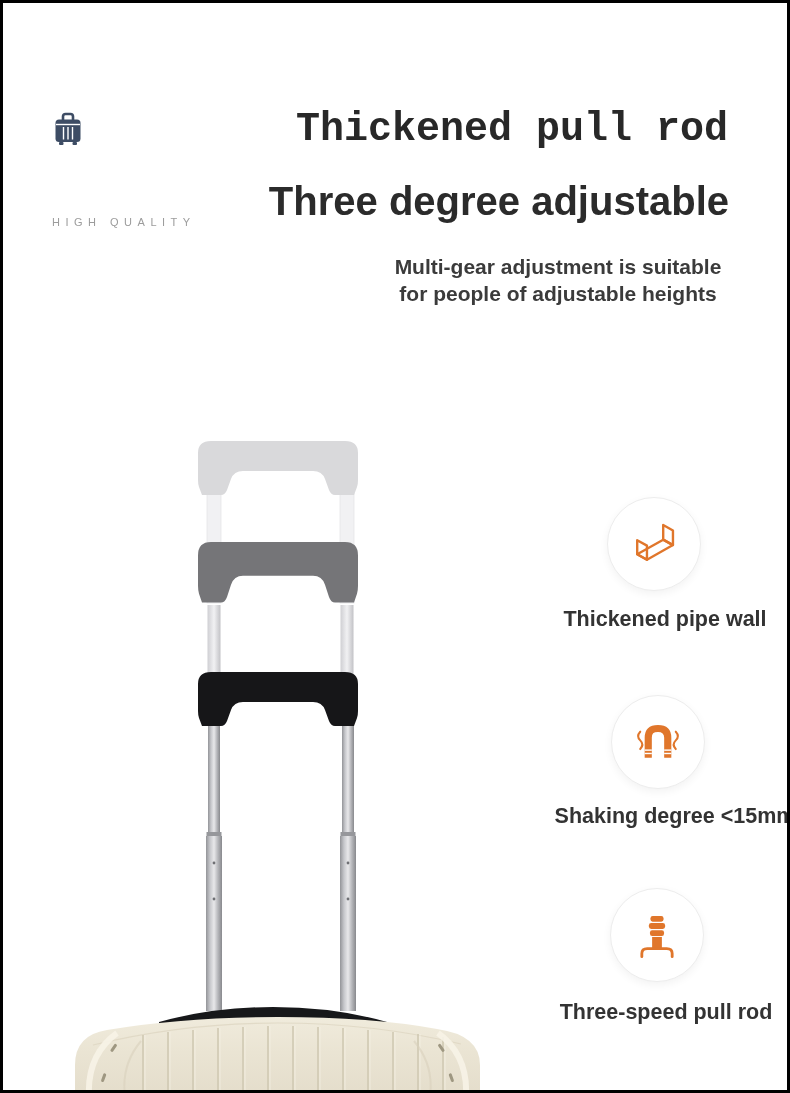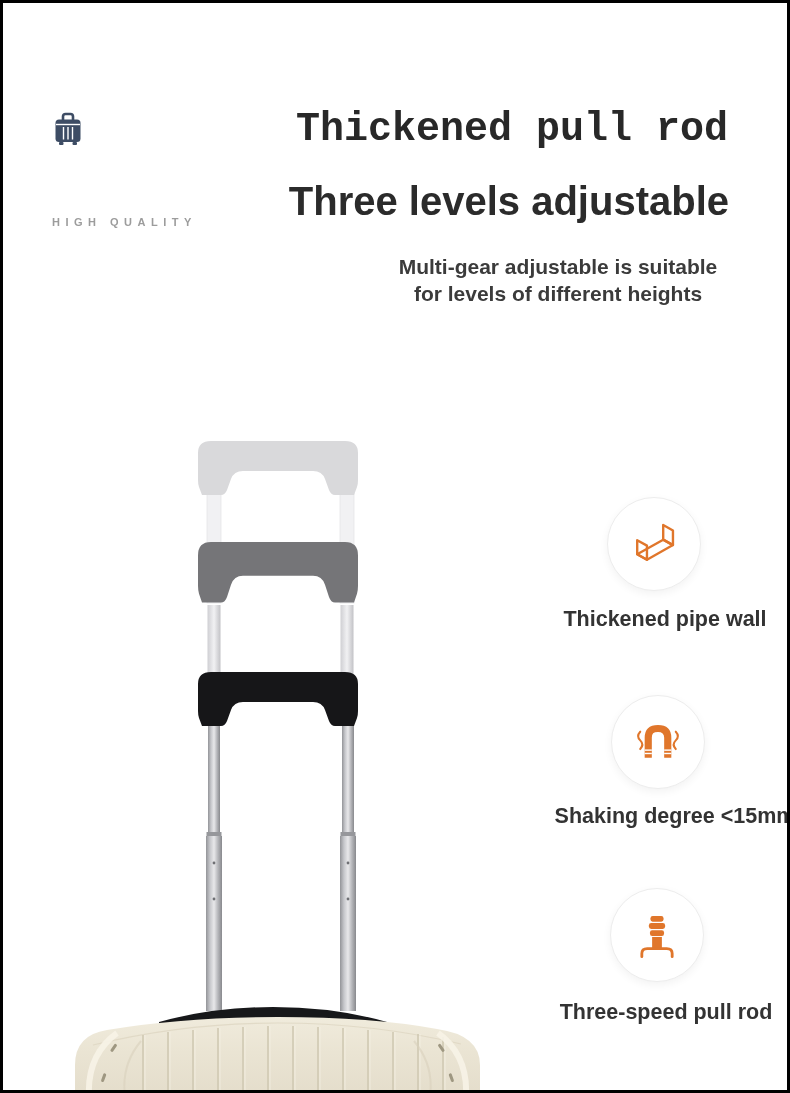--- a/index.html
+++ b/index.html
@@ -8,21 +8,21 @@
     width:790px;height:1093px;
     box-sizing:border-box;
     border:3px solid #000;
     background:#ffffff;
     overflow:hidden;
     font-family:"Liberation Sans", sans-serif;
   }
   .abs{position:absolute;}
   
   .brand-icon{left:49px;top:108px;width:32px;height:36px;}
-  .tagline{left:49px;top:209px;width:220px;font-size:11px;font-weight:700;
+  .tagline{left:49px;top:209px;width:220px;font-size:11px;font-weight:400;
     color:#9c9c9c;letter-spacing:5.5px;line-height:21px;}
   
   .title-1{right:59px;top:104px;font-size:40px;font-weight:700;color:#282828;
     white-space:nowrap;text-align:right;font-family:Liberation Mono, monospace;}
   .title-2{right:58px;top:176px;font-size:40px;font-weight:600;color:#2b2b2b;
     white-space:nowrap;text-align:right;}
   .desc{left:350px;top:250px;width:410px;text-align:center;
     font-size:21px;font-weight:600;color:#3b3b3b;line-height:27px;}
   
   .feature-circle{width:92px;height:92px;border-radius:50%;
@@ -52,24 +52,24 @@
     <line x1="16" y1="16" x2="16" y2="28.5" stroke="#ffffff" stroke-width="1.4"></line>
     <line x1="20.5" y1="16" x2="20.5" y2="28.5" stroke="#ffffff" stroke-width="1.4"></line>
     <rect x="7" y="31" width="4.5" height="3" rx="1" fill="#3d4c64"></rect>
     <rect x="20.5" y="31" width="4.5" height="3" rx="1" fill="#3d4c64"></rect>
   </svg>
   <div class="abs tagline">
     <div>HIGH QUALITY</div>
   </div>
 
   <div class="abs title-1">Thickened pull rod</div>
-  <div class="abs title-2">Three levels adjustable</div>
+  <div class="abs title-2">Three degree adjustable</div>
   <div class="abs desc">
-    <div>Multi-gear adjustable is suitable</div>
-    <div>for levels of different heights</div>
+    <div>Multi-gear adjustment is suitable</div>
+    <div>for people of adjustable heights</div>
   </div>
 
   <svg class="abs rod-svg" width="440" height="663" viewBox="0 0 440 663">
     <defs>
       <linearGradient id="poleSilver" x1="0" y1="0" x2="1" y2="0">
         <stop offset="0" stop-color="#939498"></stop>
         <stop offset="0.25" stop-color="#c6c7cb"></stop>
         <stop offset="0.5" stop-color="#e8e8ea"></stop>
         <stop offset="0.75" stop-color="#b5b6ba"></stop>
         <stop offset="1" stop-color="#88898d"></stop>

